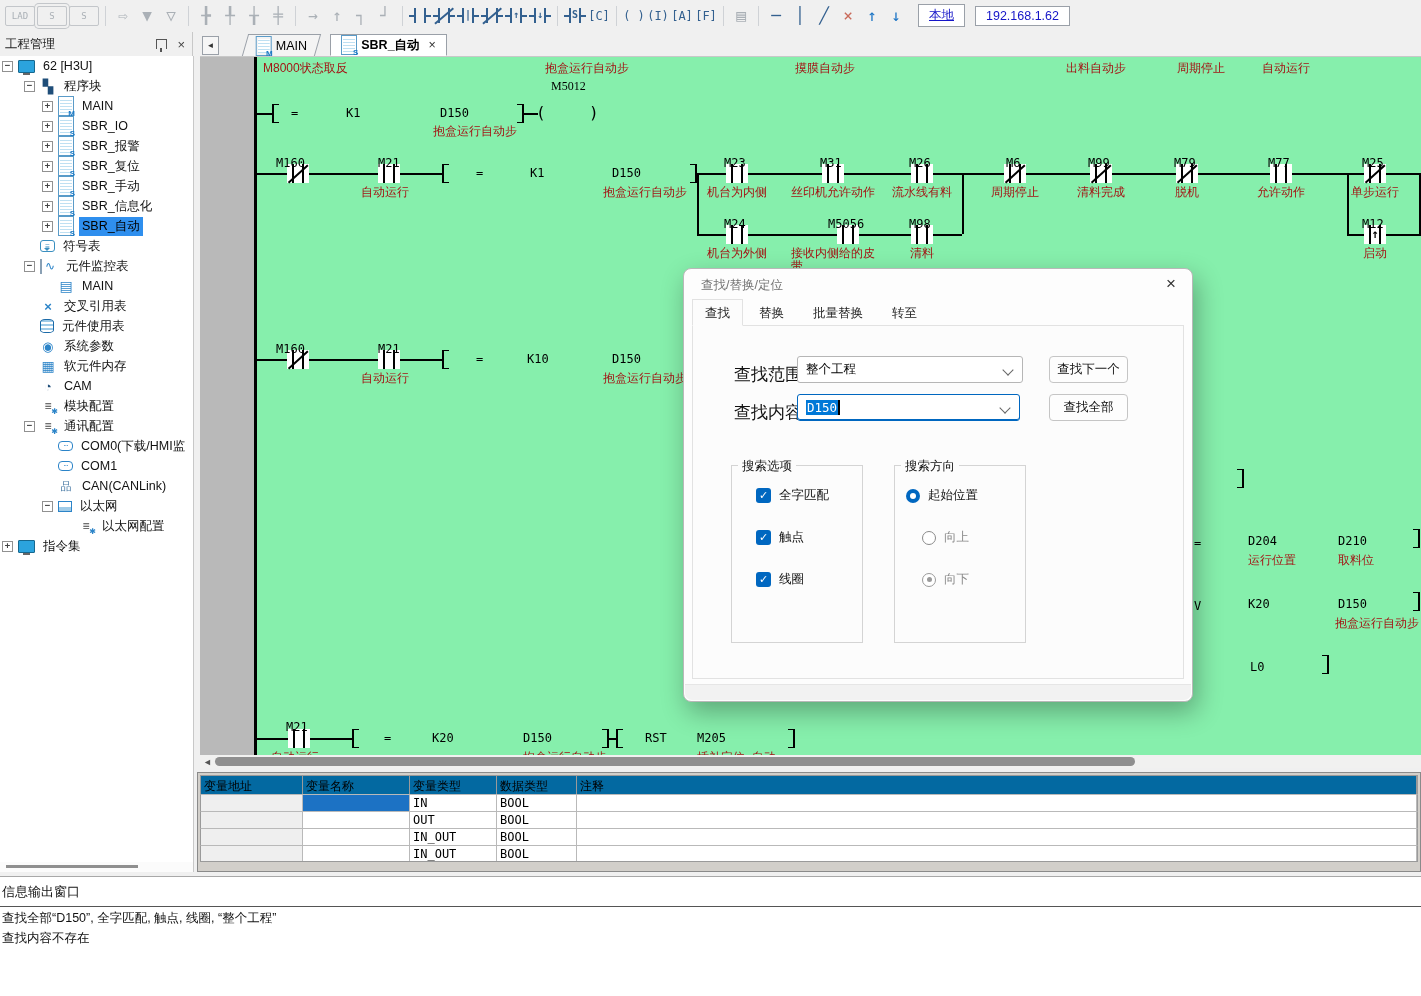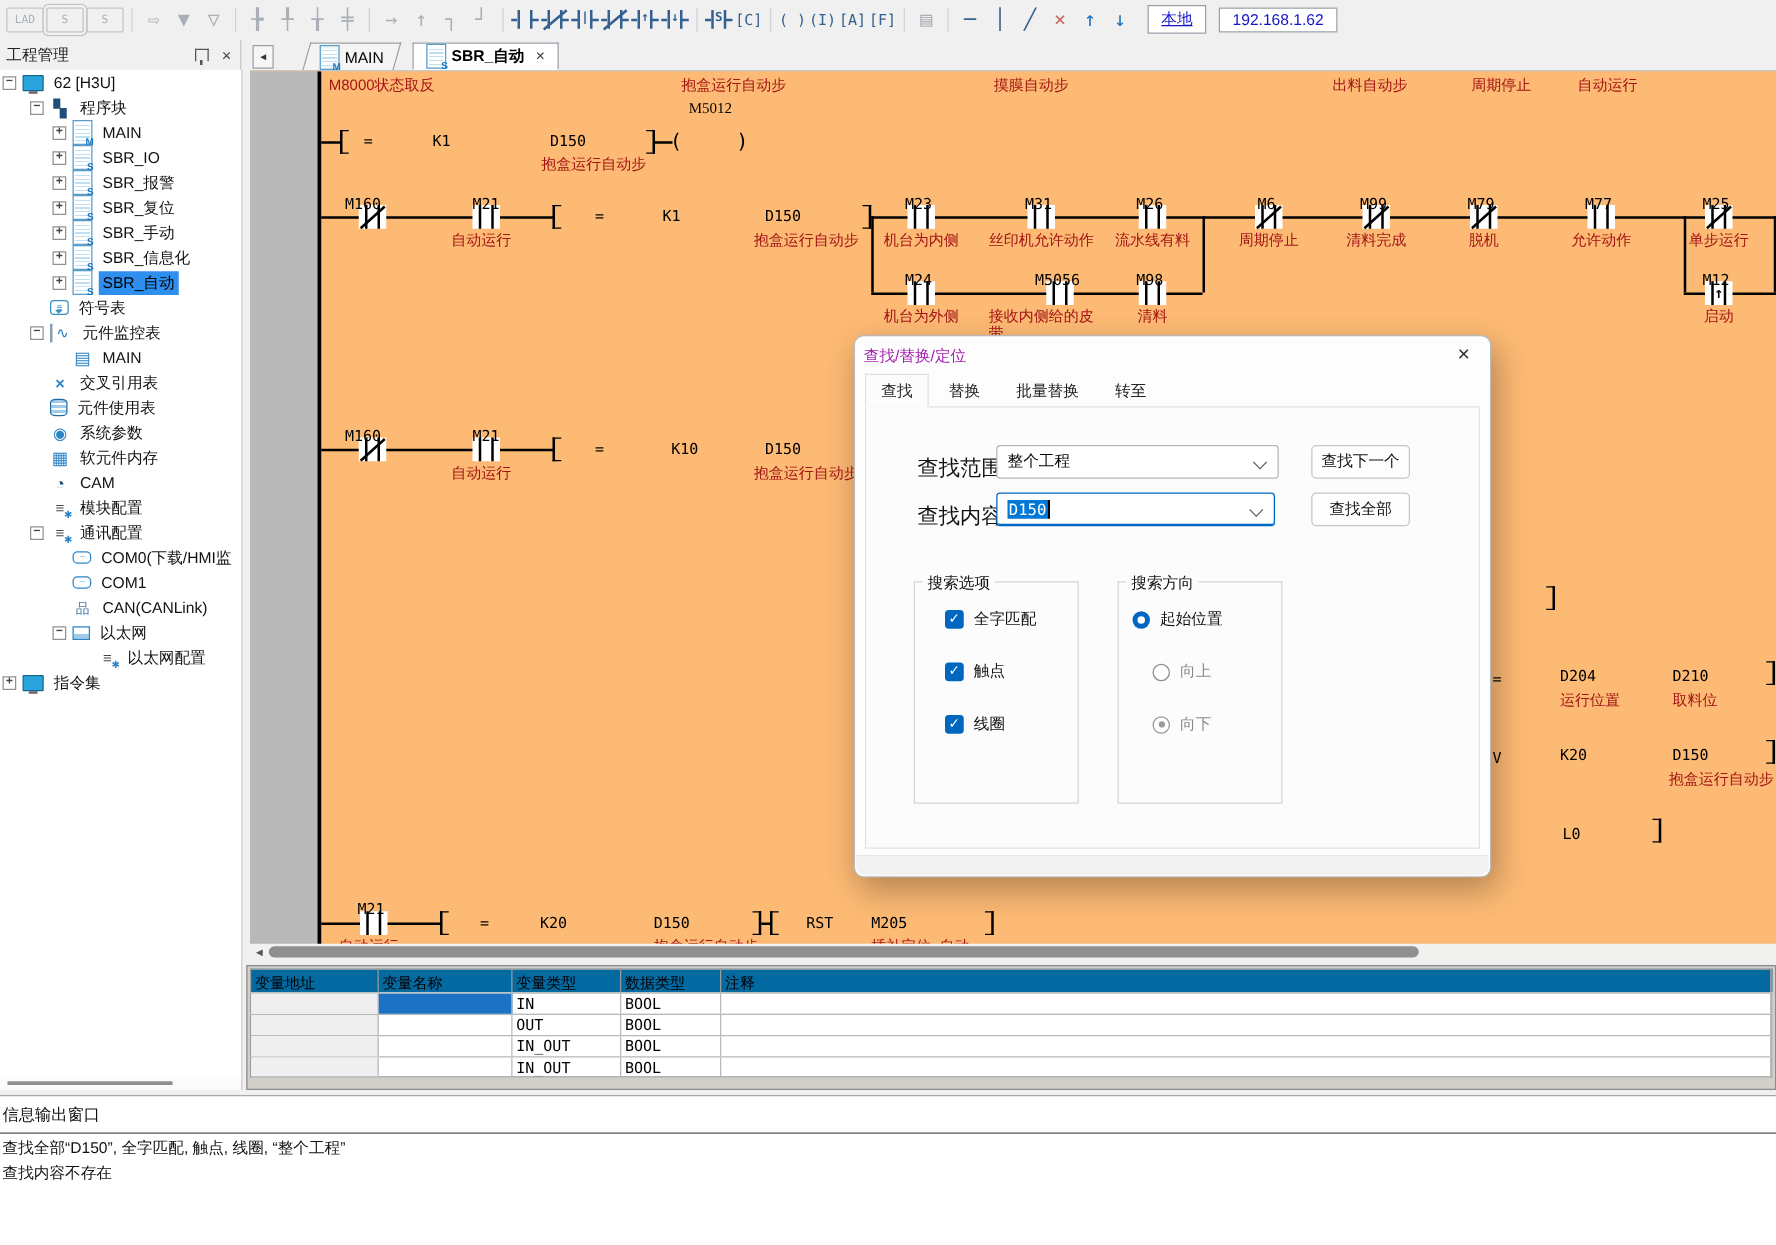--- a/index.html
+++ b/index.html
@@ -70,21 +70,21 @@
   #tabbar{position:absolute;left:197px;top:32px;width:1224px;height:24px;display:flex;align-items:flex-end}
   .back-btn{width:15px;height:17px;border:1px solid #9aa0a8;background:#f6f6f6;font-size:8px;
      display:flex;align-items:center;justify-content:center;margin:0 10px 1px 5px;color:#333}
   .tab{height:22px;display:flex;align-items:center;padding:0 10px;font-size:12.5px;position:relative;box-sizing:border-box}
   .tab.inactive{transform:skewX(-16deg);border:1px solid #9aa0a8;border-bottom:none;background:#f4f4f4;margin-left:16px}
   .tab.inactive>*{transform:skewX(16deg)}
   .tab.active{background:#fff;border:1px solid #9aa0a8;border-bottom:1px solid #fff;font-weight:bold;margin-left:12px;z-index:2}
   .tab .x{margin-left:9px;color:#333;font-weight:normal}
   .tab .tic{margin-right:4px}
   
-  #canvas{position:absolute;left:200px;top:56px;width:1221px;height:699px;background:#fdba74;overflow:hidden;border-top:1px solid #c8c8c8}
+  #canvas{position:absolute;left:200px;top:56px;width:1221px;height:699px;background:#86efac;overflow:hidden;border-top:1px solid #c8c8c8}
   .gutter{position:absolute;left:0;top:0;width:54px;height:100%;background:#b9b9b9}
   .rail{position:absolute;left:54px;top:0;width:3px;height:100%;background:#000}
   .lh{position:absolute;height:1.5px;background:#000}
   .lv{position:absolute;width:1.5px;background:#000}
   .ct{position:absolute;width:22px;height:19px;background:#fff}
   .ct .bl{position:absolute;left:5px;top:0;bottom:0;width:2px;background:#000}
   .ct .br{position:absolute;right:5px;top:0;bottom:0;width:2px;background:#000}
   .ct.nc::after{content:"";position:absolute;left:-2px;right:-2px;top:8.5px;height:1.5px;background:#000;transform:rotate(-42deg)}
   .ct.up::after{content:"↑";position:absolute;left:0;right:0;top:2px;text-align:center;font:bold 12px "DejaVu Sans Mono",monospace}
   .bk{position:absolute;width:7px;height:19px;box-sizing:border-box}
@@ -109,21 +109,21 @@
   .vt-cell.first{background:#efefef}
   .vt-cell.selcell{background:#1c72c4}
   
   #output{position:absolute;left:0;top:876px;width:1421px;height:120px;background:#fff;border-top:1px solid #a8a8a8}
   .out-title{font-size:13px;color:#111;padding:6px 2px 5px 2px}
   .out-div{border-top:1.5px solid #555}
   .out-line{font-size:12.5px;color:#111;padding:3px 2px 0 2px;white-space:nowrap}
   
   #dialog{position:absolute;left:683px;top:268px;width:510px;height:434px;background:#fdfdfd;
           border:1px solid #b8b8b8;border-radius:8px;box-shadow:4px 10px 26px rgba(0,0,0,.30);z-index:20;box-sizing:border-box}
-  .dlg-title{position:absolute;left:7px;top:8px;font-size:12.5px;color:#a21caf}
+  .dlg-title{position:absolute;left:17px;top:8px;font-size:12.5px;color:#737373}
   .dlg-close{position:absolute;right:16px;top:5px;font-size:17px;color:#333}
   .dlg-tabs{position:absolute;left:8px;top:30px;height:27px;display:flex}
   .dlg-tab{padding:5px 12px 0 12px;font-size:12.5px;color:#222;margin-right:3px;border:1px solid transparent;box-sizing:border-box}
   .dlg-tab.active{background:#fcfcfc;border:1px solid #e2e2e2;border-bottom:1px solid #fcfcfc;position:relative;z-index:3}
   .dlg-body{position:absolute;left:8px;right:8px;top:56px;bottom:22px;border:1px solid #e2e2e2;background:#fcfcfc;z-index:1}
   .dlg-footer{position:absolute;left:1px;right:1px;bottom:1px;height:15px;background:#f2f2f2;
               border-top:1px solid #e6e6e6;border-radius:0 0 7px 7px}
   .dlg-label{position:absolute;font-size:17px;color:#111;z-index:2}
   .combo{position:absolute;height:27px;background:#fff;border:1px solid #b6b6b6;border-radius:3px;
          display:flex;align-items:center;padding:0 8px;font-size:12.5px;box-sizing:border-box;z-index:2}
@@ -511,21 +511,21 @@
     </div>
     <div class="ct" style="left: 178px; top: 293px;">
       <span class="bl"></span>
       <span class="br"></span>
     </div>
     <div class="ln" style="left: 76px; top: 285px;">M160</div>
     <div class="ln" style="left: 178px; top: 285px;">M21</div>
     <div class="lr" style="left: 161px; top: 313px;">自动运行</div>
     <div class="bk o" style="left: 242px; top: 293px;"></div>
     <div class="ln" style="left: 276px; top: 295px;">=</div>
-    <div class="ln" style="left: 337px; top: 295px;">K10</div>
+    <div class="ln" style="left: 327px; top: 295px;">K10</div>
     <div class="ln" style="left: 412px; top: 295px;">D150</div>
     <div class="lr" style="left: 403px; top: 313px;">抱盒运行自动步</div>
     <div class="bk c" style="left: 1037px; top: 412px;"></div>
     <div class="ln" style="left: 994px; top: 479px;">=</div>
     <div class="ln" style="left: 1048px; top: 477px;">D204</div>
     <div class="lr" style="left: 1048px; top: 495px;">运行位置</div>
     <div class="ln" style="left: 1138px; top: 477px;">D210</div>
     <div class="lr" style="left: 1138px; top: 495px;">取料位</div>
     <div class="bk c" style="left: 1213px; top: 472px;"></div>
     <div class="ln" style="left: 994px; top: 542px;">V</div>

